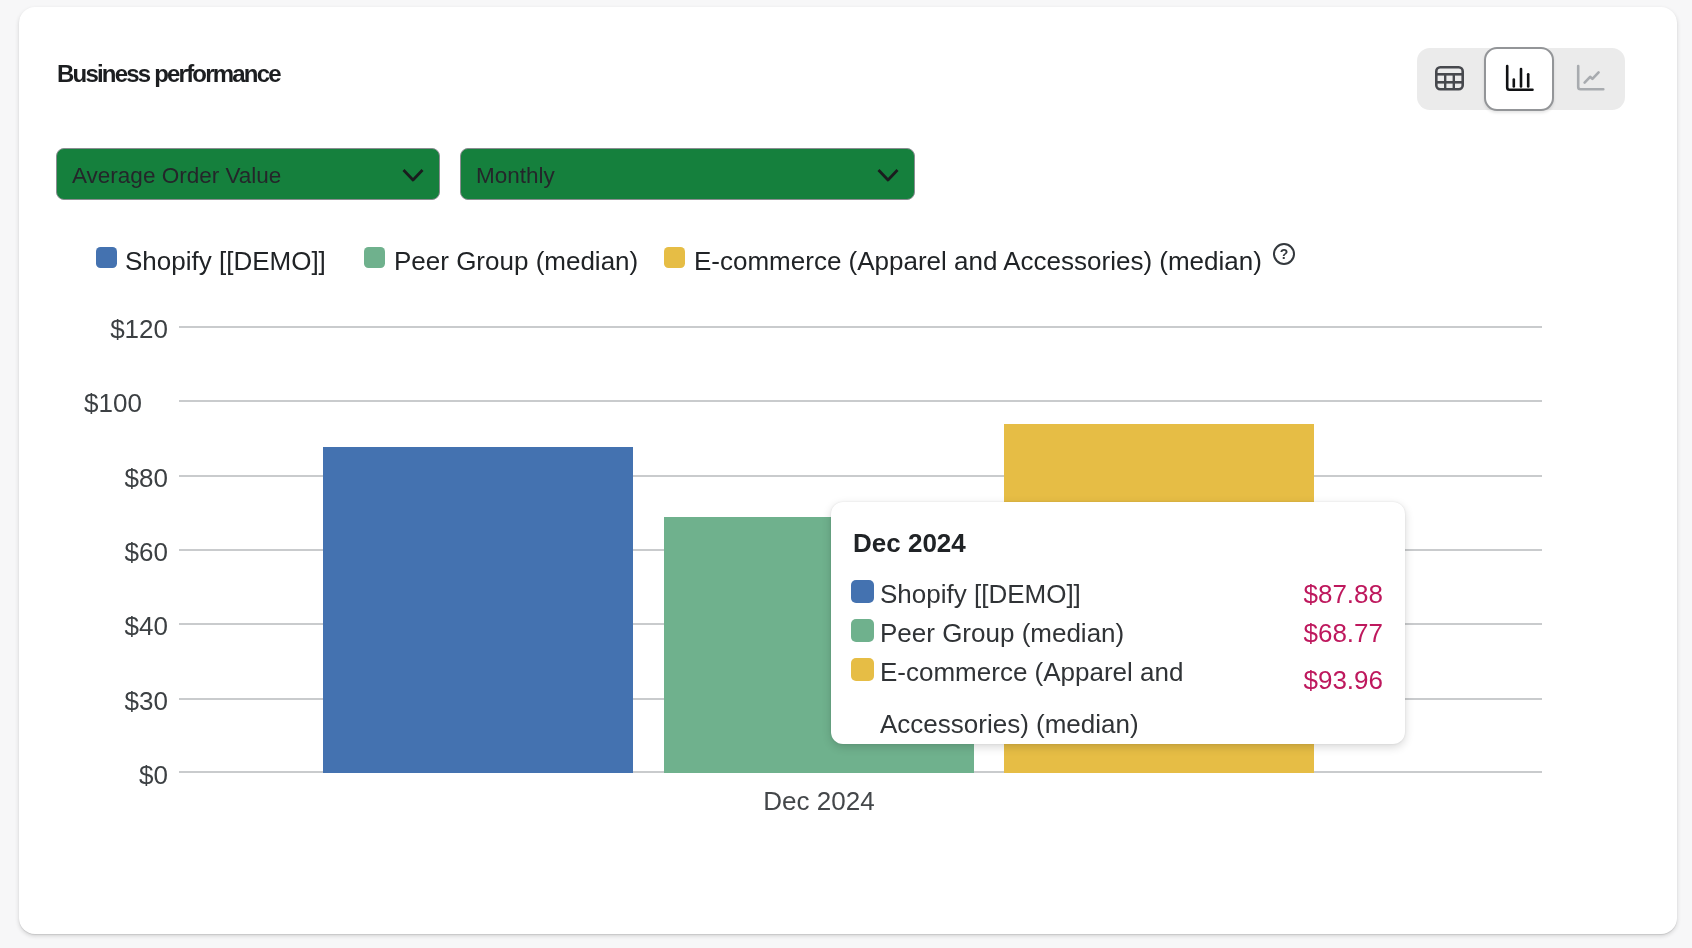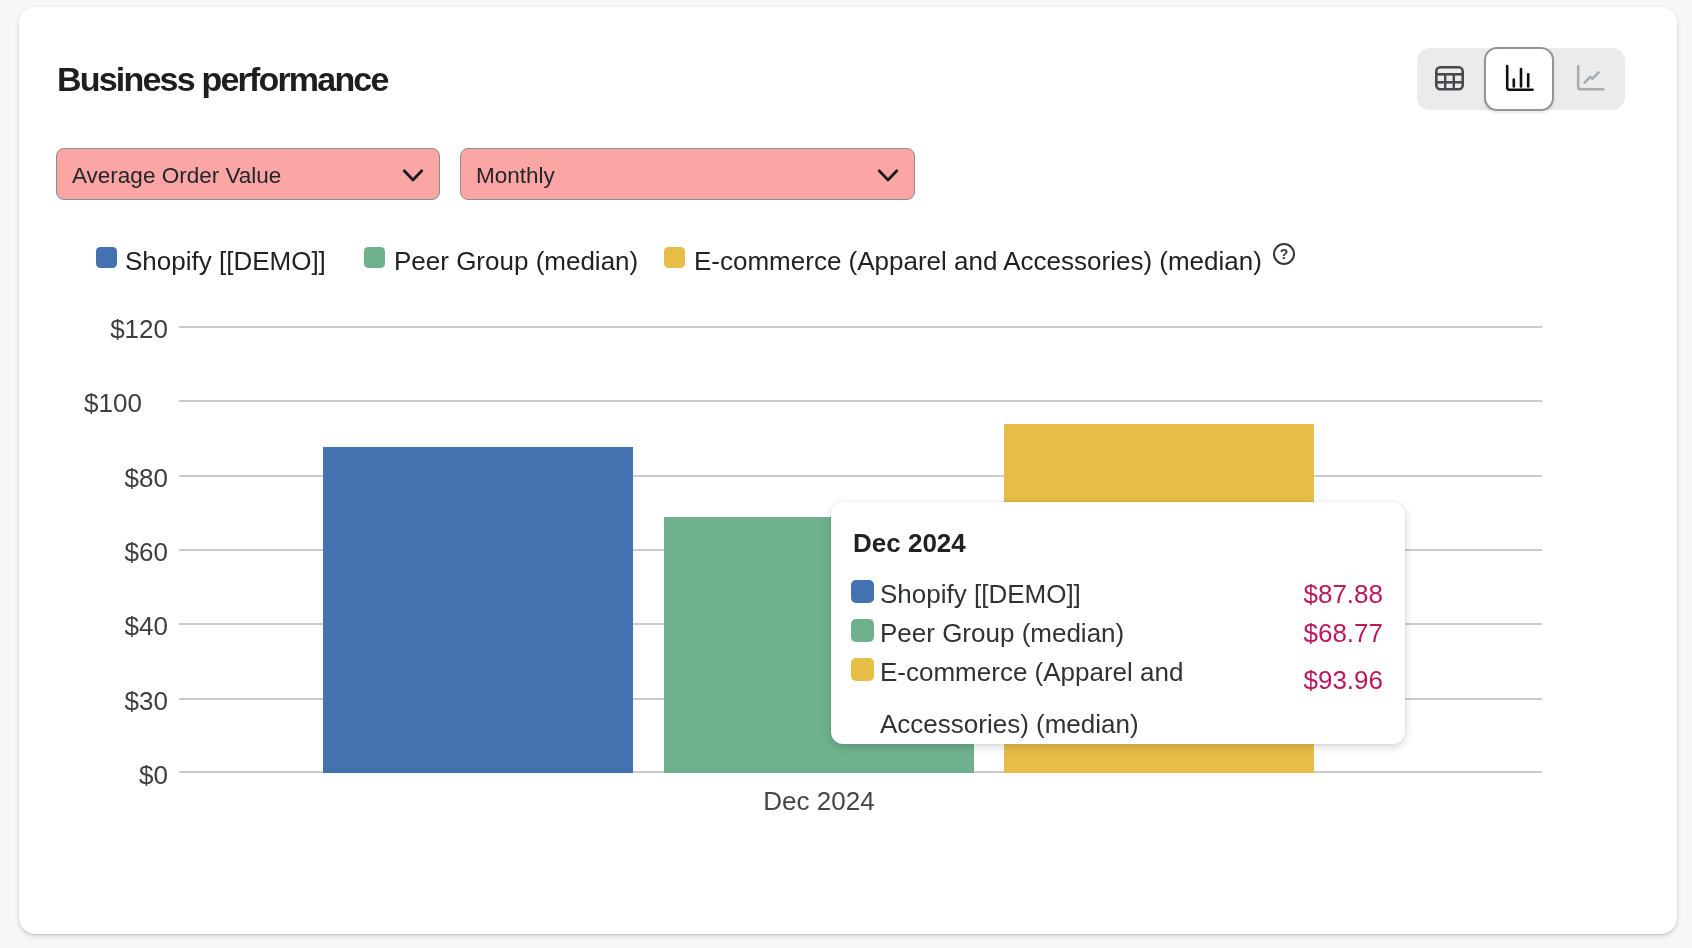--- a/index.html
+++ b/index.html
@@ -4,35 +4,35 @@
 <style>
   * { margin:0; padding:0; box-sizing:border-box; }
   html,body { width:1692px; height:948px; background:#f7f7f8; font-family:"Liberation Sans", sans-serif; overflow:hidden; }
   #card {
     position:absolute; left:19px; top:7px; width:1658px; height:927px;
     background:#ffffff; border-radius:16px;
     box-shadow:0 2px 4px rgba(26,26,26,0.16), 0 1px 1px rgba(26,26,26,0.10);
   }
   #title {
     position:absolute; left:57px; top:60px;
-    font-size:34px; font-weight:bold; color:#1c1e20; letter-spacing:-1.8px;
+    font-size:24px; font-weight:bold; color:#1c1e20; letter-spacing:-1.8px;
   }
   
   #seg {
     position:absolute; left:1417px; top:48px; width:208px; height:62px;
     background:#ebebeb; border-radius:13px;
   }
   #segmid {
     position:absolute; left:67px; top:-1px; width:70px; height:64px;
     background:#ffffff; border:2px solid #939598; border-radius:13px; box-shadow:0 2px 3px rgba(0,0,0,0.10);
   }
   .segicon { position:absolute; top:0; }
   
   .dd {
-    position:absolute; top:148px; height:52px; background:#fca5a5;
+    position:absolute; top:148px; height:52px; background:#15803d;
     border:1.5px solid #8a8d91; border-radius:8px;
     font-size:22.5px; color:#24262a;
   }
   .dd .lbl { position:absolute; left:15px; top:14px; }
   .dd svg { position:absolute; right:15px; top:14px; }
   #dd1 { left:56px; width:384px; }
   #dd2 { left:460px; width:455px; }
   
   .sw { position:absolute; width:21px; height:21px; border-radius:4.5px; top:247px; }
   .ltxt { position:absolute; top:246px; font-size:26px; color:#202326; }

